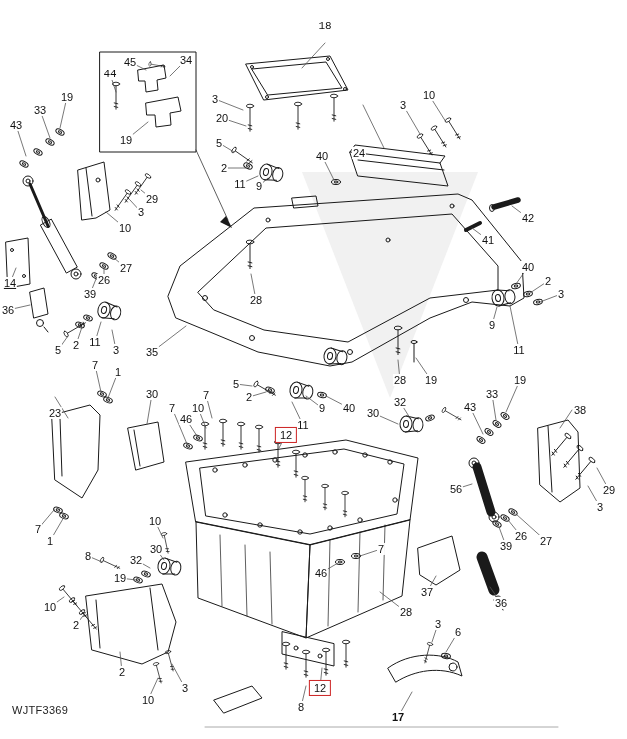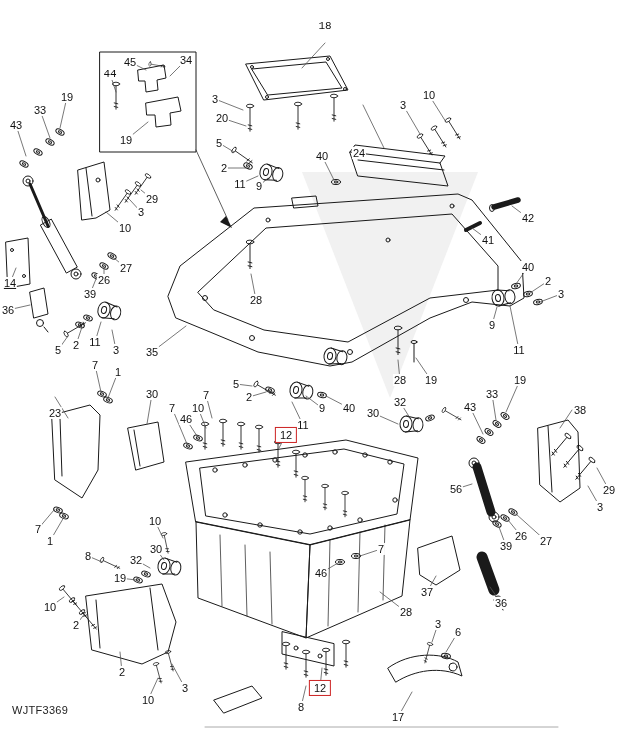--- a/index.html
+++ b/index.html
@@ -430,20 +430,20 @@
       <div class="callout" style="left: 120px; top: 578px;">19</div>
       <div class="callout" style="left: 50px; top: 607px;">10</div>
       <div class="callout" style="left: 76px; top: 625px;">2</div>
       <div class="callout" style="left: 122px; top: 672px;">2</div>
       <div class="callout" style="left: 185px; top: 688px;">3</div>
       <div class="callout" style="left: 148px; top: 700px;">10</div>
       <div class="callout" style="left: 321px; top: 573px;">46</div>
       <div class="callout" style="left: 381px; top: 549px;">7</div>
       <div class="callout hl" style="left: 320px; top: 688px;">12</div>
       <div class="callout" style="left: 301px; top: 707px;">8</div>
-      <div class="callout" style="left: 398px; top: 717px;">17</div>
+      <div class="callout" style="left: 398px; top: 717px; font-weight: bold;">17</div>
       <div class="callout" style="left: 438px; top: 624px;">3</div>
       <div class="callout" style="left: 458px; top: 632px;">6</div>
     </div>
 
 <div class="code">WJTF3369</div>
 
 </div>
 
 </body></html>

